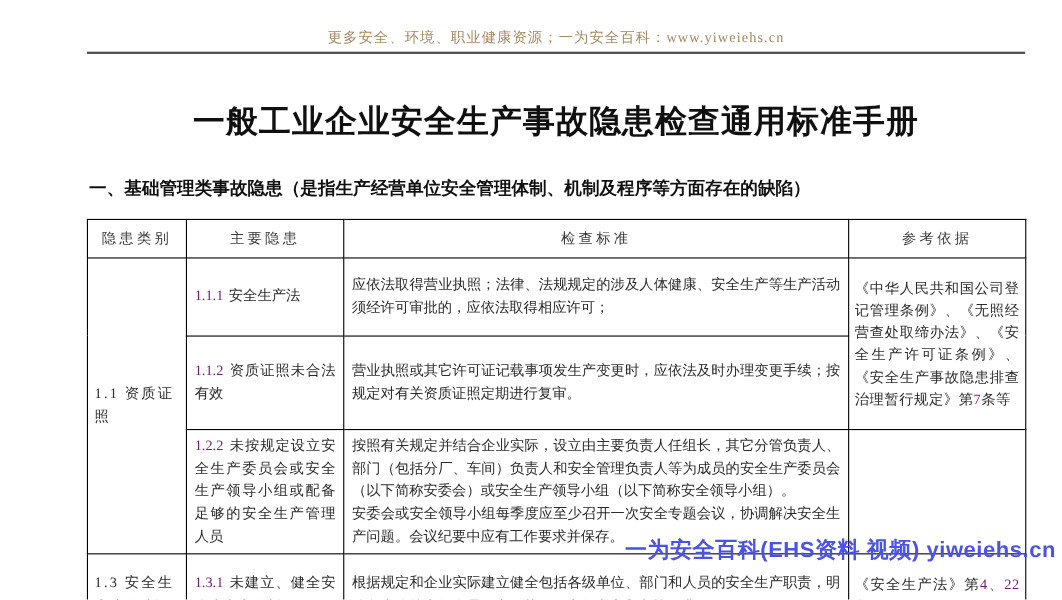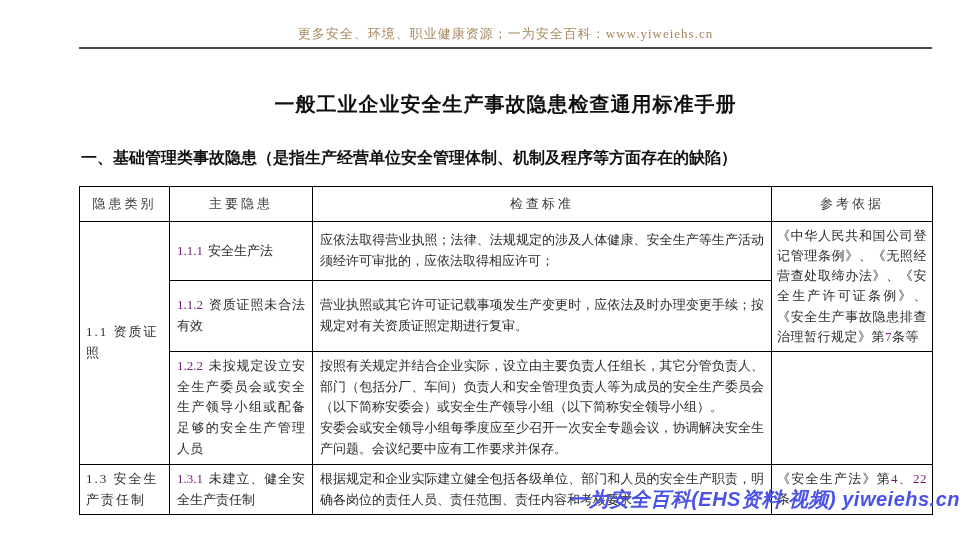--- a/index.html
+++ b/index.html
@@ -23,21 +23,21 @@
     letter-spacing: 1px;
   }
   .top-rule {
     margin-top: 4px;
     border-bottom: 2px solid #4a4a4a;
     height: 0;
   }
   .doc-title {
     margin-top: 42px;
     text-align: center;
-    font-size: 20px;
+    font-size: 29px;
     font-weight: bold;
     color: #101010;
     font-family: "Liberation Sans", "DejaVu Sans", sans-serif;
     letter-spacing: 1px;
   }
   .section-heading {
     margin: 30px 0 0 2px;
     font-size: 16px;
     font-weight: bold;
     color: #101010;
@@ -67,38 +67,37 @@
     line-height: 1.6;
     text-align: justify;
   }
   td.cat-cell {
     text-align: left;
     letter-spacing: 2px;
     padding-left: 6px;
   }
   td.ref-cell {
     vertical-align: top;
-    padding: 4px 5px;
+    padding: 17px 5px;
     line-height: 1.55;
     letter-spacing: 0.5px;
   }
   tr.r1 { height: 58px; }
   tr.r2 { height: 70px; }
   tr.r3 { height: 107px; }
   tr.r4 { height: 46px; }
   .num { margin-right: 5px; }
   .blue { color: #701a75; }
   .std-p + .std-p { margin-top: 0; }
   .watermark {
     position: absolute;
     top: 486px;
     right: 5px;
     font-size: 20px;
     font-weight: bold;
-    font-style: italic;
     color: #4a52e8;
     font-family: "Liberation Sans", "DejaVu Sans", sans-serif;
     white-space: nowrap;
     letter-spacing: 0.5px;
   }
 </style>
 </head>
 <body>
 
 <div class="page">

